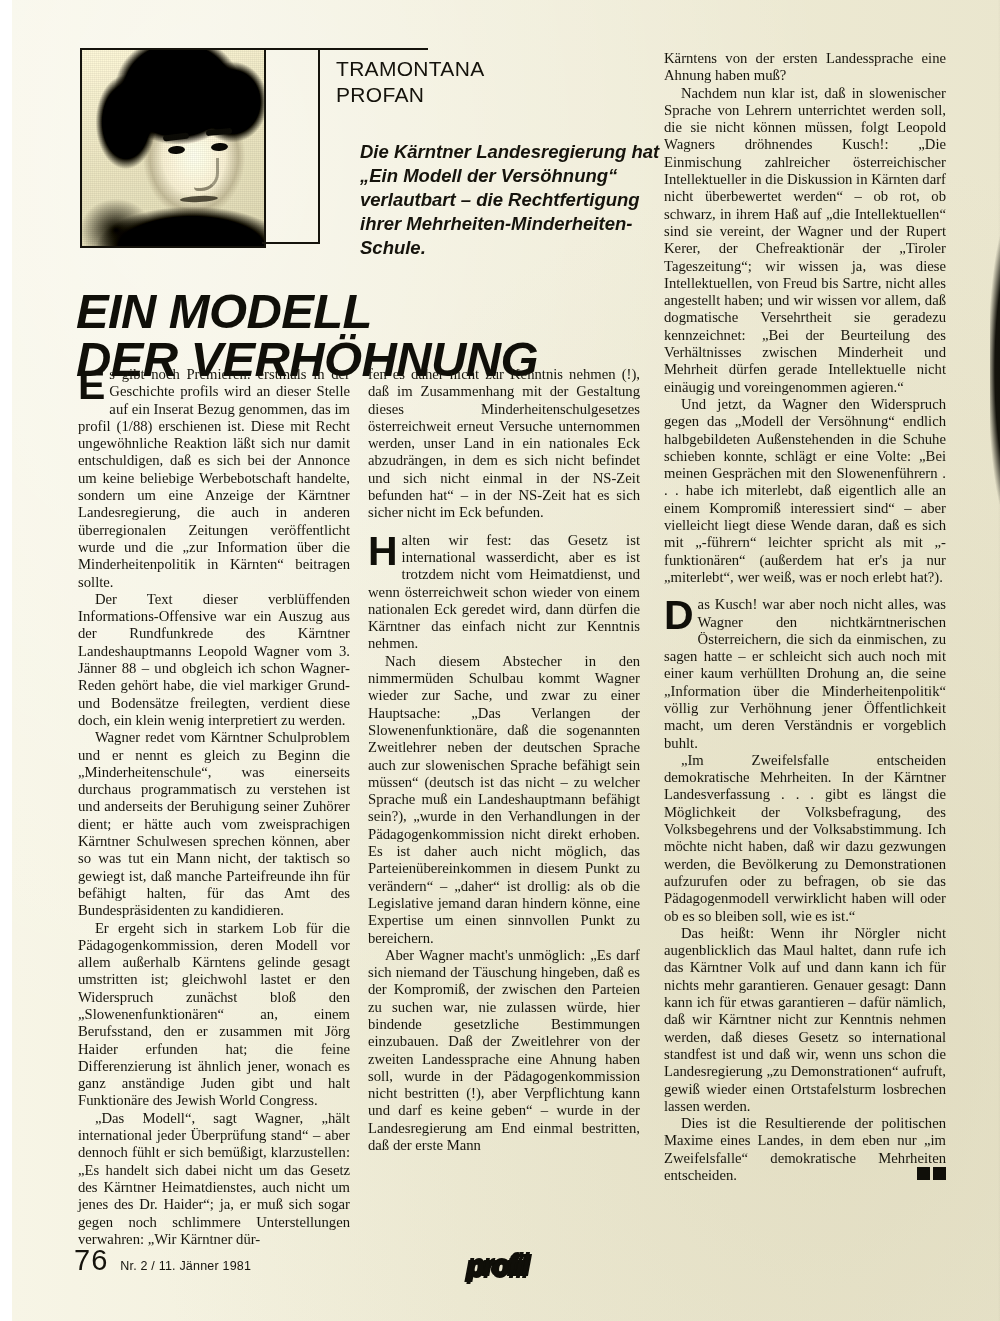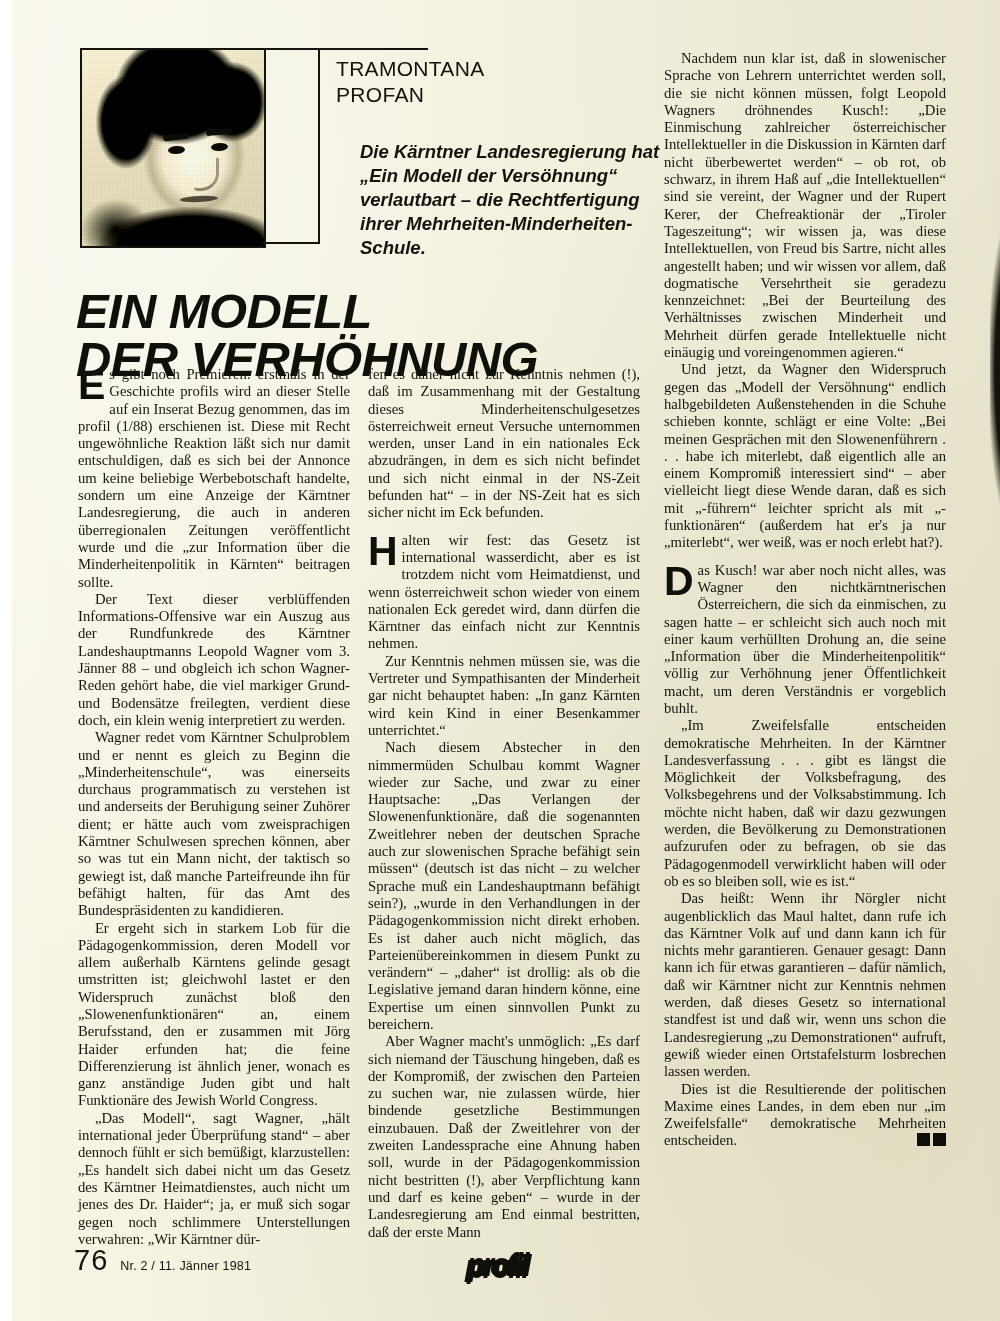--- a/index.html
+++ b/index.html
@@ -337,26 +337,26 @@
     <p>„Das Modell“, sagt Wagner, „hält international jeder Überprüfung stand“ – aber dennoch fühlt er sich bemüßigt, klarzustellen: „Es handelt sich dabei nicht um das Gesetz des Kärntner Heimatdienstes, auch nicht um jenes des Dr. Haider“; ja, er muß sich sogar gegen noch schlimmere Unterstellungen verwahren: „Wir Kärntner dür-</p>
   </div>
 
   <div class="col col2">
     <p class="noindent">fen es daher nicht zur Kenntnis nehmen (!), daß im Zusammenhang mit der Gestaltung dieses Minderheitenschulgesetzes österreichweit erneut Versuche unternommen werden, unser Land in ein nationales Eck abzudrängen, in dem es sich nicht befindet und sich nicht einmal in der NS-Zeit befunden hat“ – in der NS-Zeit hat es sich sicher nicht im Eck befunden.</p>
     <div class="spacer-sm"></div>
     <div class="dropcap-para">
       <span class="dropcap">H</span>
       <p class="lead">alten wir fest: das Gesetz ist international wasserdicht, aber es ist trotzdem nicht vom Heimatdienst, und wenn österreichweit schon wieder von einem nationalen Eck geredet wird, dann dürfen die Kärntner das einfach nicht zur Kenntnis nehmen.</p>
     </div>
-    <p>Zur Kenntnis nehmen müssen sie, was die Vertreter und Sympathisanten der Minderheit gar nicht behauptet haben: „In ganz Kärnten wird kein Kind in einer Besenkammer unterrichtet.“</p>
     <p>Nach diesem Abstecher in den nimmermüden Schulbau kommt Wagner wieder zur Sache, und zwar zu einer Hauptsache: „Das Verlangen der Slowenenfunktionäre, daß die sogenannten Zweitlehrer neben der deutschen Sprache auch zur slowenischen Sprache befähigt sein müssen“ (deutsch ist das nicht – zu welcher Sprache muß ein Landeshauptmann befähigt sein?), „wurde in den Verhandlungen in der Pädagogenkommission nicht direkt erhoben. Es ist daher auch nicht möglich, das Parteienübereinkommen in diesem Punkt zu verändern“ – „daher“ ist drollig: als ob die Legislative jemand daran hindern könne, eine Expertise um einen sinnvollen Punkt zu bereichern.</p>
     <p>Aber Wagner macht's unmöglich: „Es darf sich niemand der Täuschung hingeben, daß es der Kompromiß, der zwischen den Parteien zu suchen war, nie zulassen würde, hier bindende gesetzliche Bestimmungen einzubauen. Daß der Zweitlehrer von der zweiten Landessprache eine Ahnung haben soll, wurde in der Pädagogenkommission nicht bestritten (!), aber Verpflichtung kann und darf es keine geben“ – wurde in der Landesregierung am End einmal bestritten, daß der erste Mann</p>
   </div>
 
   <div class="col col3">
+    <p class="noindent">Kärntens von der ersten Landessprache eine Ahnung haben muß?</p>
     <p>Nachdem nun klar ist, daß in slowenischer Sprache von Lehrern unterrichtet werden soll, die sie nicht können müssen, folgt Leopold Wagners dröhnendes Kusch!: „Die Einmischung zahlreicher österreichischer Intellektueller in die Diskussion in Kärnten darf nicht überbewertet werden“ – ob rot, ob schwarz, in ihrem Haß auf „die Intellektuellen“ sind sie vereint, der Wagner und der Rupert Kerer, der Chefreaktionär der „Tiroler Tageszeitung“; wir wissen ja, was diese Intellektuellen, von Freud bis Sartre, nicht alles angestellt haben; und wir wissen vor allem, daß dogmatische Versehrtheit sie geradezu kennzeichnet: „Bei der Beurteilung des Verhältnisses zwischen Minderheit und Mehrheit dürfen gerade Intellektuelle nicht einäugig und voreingenommen agieren.“</p>
     <p>Und jetzt, da Wagner den Widerspruch gegen das „Modell der Versöhnung“ endlich halbgebildeten Außenstehenden in die Schuhe schieben konnte, schlägt er eine Volte: „Bei meinen Gesprächen mit den Slowenenführern . . . habe ich miterlebt, daß eigentlich alle an einem Kompromiß interessiert sind“ – aber vielleicht liegt diese Wende daran, daß es sich mit „-führern“ leichter spricht als mit „-funktionären“ (außerdem hat er's ja nur „miterlebt“, wer weiß, was er noch erlebt hat?).</p>
     <div class="spacer-sm"></div>
     <div class="dropcap-para">
       <span class="dropcap">D</span>
       <p class="lead">as Kusch! war aber noch nicht alles, was Wagner den nichtkärntnerischen Österreichern, die sich da einmischen, zu sagen hatte – er schleicht sich auch noch mit einer kaum verhüllten Drohung an, die seine „Information über die Minderheitenpolitik“ völlig zur Verhöhnung jener Öffentlichkeit macht, um deren Verständnis er vorgeblich buhlt.</p>
     </div>
     <p>„Im Zweifelsfalle entscheiden demokratische Mehrheiten. In der Kärntner Landesverfassung . . . gibt es längst die Möglichkeit der Volksbefragung, des Volksbegehrens und der Volksabstimmung. Ich möchte nicht haben, daß wir dazu gezwungen werden, die Bevölkerung zu Demonstrationen aufzurufen oder zu befragen, ob sie das Pädagogenmodell verwirklicht haben will oder ob es so bleiben soll, wie es ist.“</p>
     <p>Das heißt: Wenn ihr Nörgler nicht augenblicklich das Maul haltet, dann rufe ich das Kärntner Volk auf und dann kann ich für nichts mehr garantieren. Genauer gesagt: Dann kann ich für etwas garantieren – dafür nämlich, daß wir Kärntner nicht zur Kenntnis nehmen werden, daß dieses Gesetz so international standfest ist und daß wir, wenn uns schon die Landesregierung „zu Demonstrationen“ aufruft, gewiß wieder einen Ortstafelsturm losbrechen lassen werden.</p>
     <p>Dies ist die Resultierende der politischen Maxime eines Landes, in dem eben nur „im Zweifelsfalle“ demokratische Mehrheiten entscheiden.</p>

